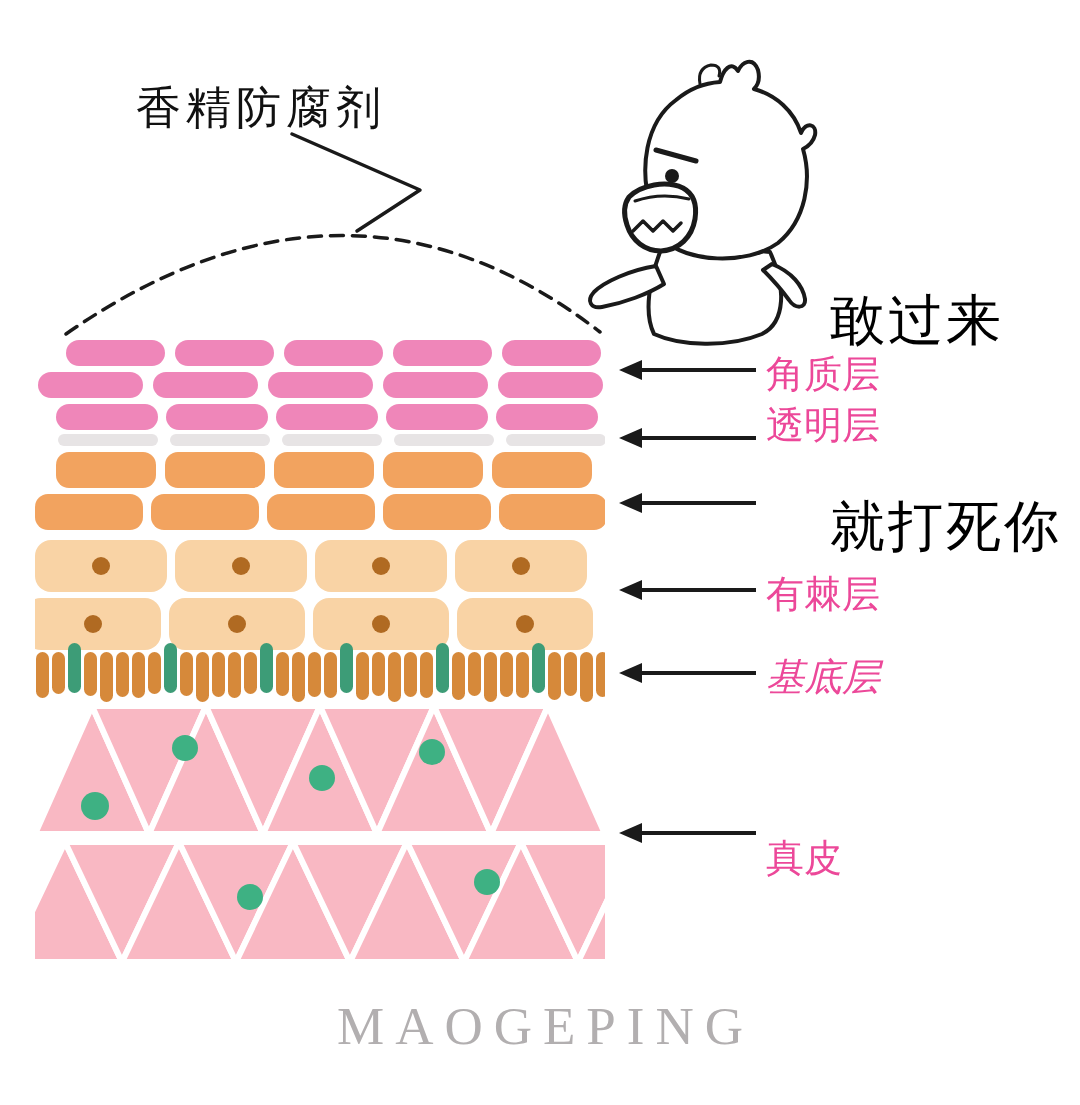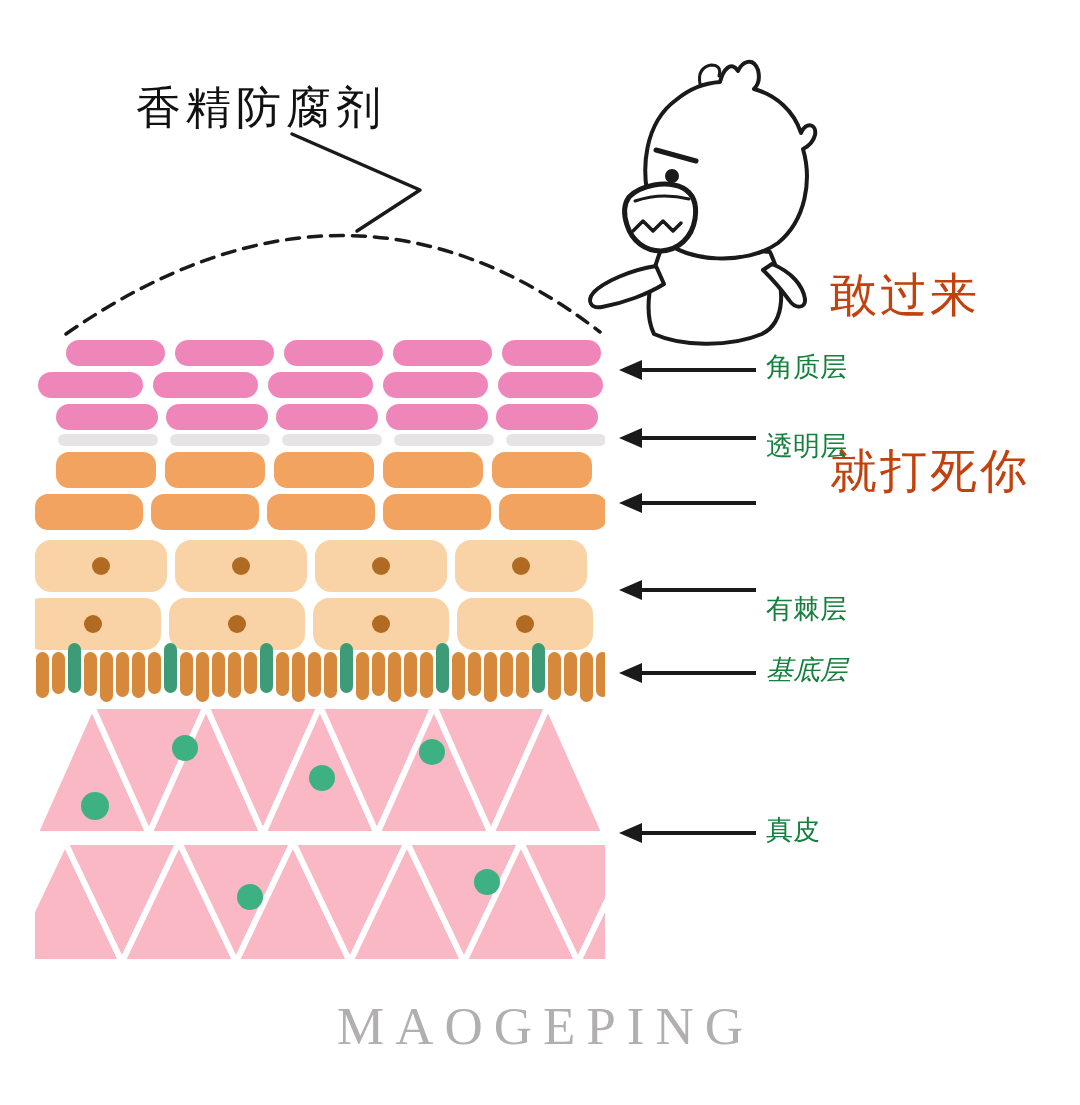--- a/index.html
+++ b/index.html
@@ -1,22 +1,22 @@
 <!DOCTYPE html>
 <html><head>
 <meta charset="utf-8">
 <style>
   html,body{margin:0;padding:0;background:#ffffff;}
   #canvas{position:relative;width:1080px;height:1105px;background:#ffffff;overflow:hidden;
           font-family:"Liberation Sans","DejaVu Sans",sans-serif;color:#1a1a1a;}
   #diagram-svg{position:absolute;left:0;top:0;}
   .abs{position:absolute;white-space:pre;}
   .fragrance-label{left:136px;top:78px;font-size:45px;letter-spacing:5px;color:#111;}
-  .speech{left:830px;top:148px;font-size:47px;line-height:1.25;letter-spacing:3px;color:#c2410c;}
-  .layer-label{left:766px;font-size:27px;color:#15803d;}
+  .speech{left:830px;top:148px;font-size:55px;line-height:1.25;letter-spacing:3px;color:#000000;}
+  .layer-label{left:766px;font-size:38px;color:#ec4899;}
   .logo-brand{left:0;right:0;top:996px;text-align:center;text-indent:11px;
               font-family:"Liberation Serif","DejaVu Serif",serif;font-size:53px;
               letter-spacing:11px;color:#b2afb0;}
   .logo-sub{left:0;right:0;top:1058px;text-align:center;text-indent:8px;
             font-size:19px;letter-spacing:8px;color:#c9c9c9;}
 </style>
 </head>
 <body>
 
 <div id="canvas">
@@ -186,20 +186,20 @@
   </svg>
 
   <div class="abs fragrance-label">香精防腐剂</div>
 
   <div class="abs speech">
     <div>敢过来</div>
     <div>就打死你</div>
   </div>
 
   <div class="abs layer-label" style="top: 349px;">角质层</div>
-  <div class="abs layer-label" style="top: 428px; font-family: Liberation Mono, monospace;">透明层</div>
-  <div class="abs layer-label" style="top: 591px;">有棘层</div>
+  <div class="abs layer-label" style="top: 400px; font-family: Liberation Mono, monospace;">透明层</div>
+  <div class="abs layer-label" style="top: 569px;">有棘层</div>
   <div class="abs layer-label" style="top: 652px; font-style: italic;">基底层</div>
-  <div class="abs layer-label" style="top: 812px;">真皮</div>
+  <div class="abs layer-label" style="top: 833px;">真皮</div>
 
   <div class="abs logo-brand">MAOGEPING</div>
 
 </div>
 
 </body></html>

